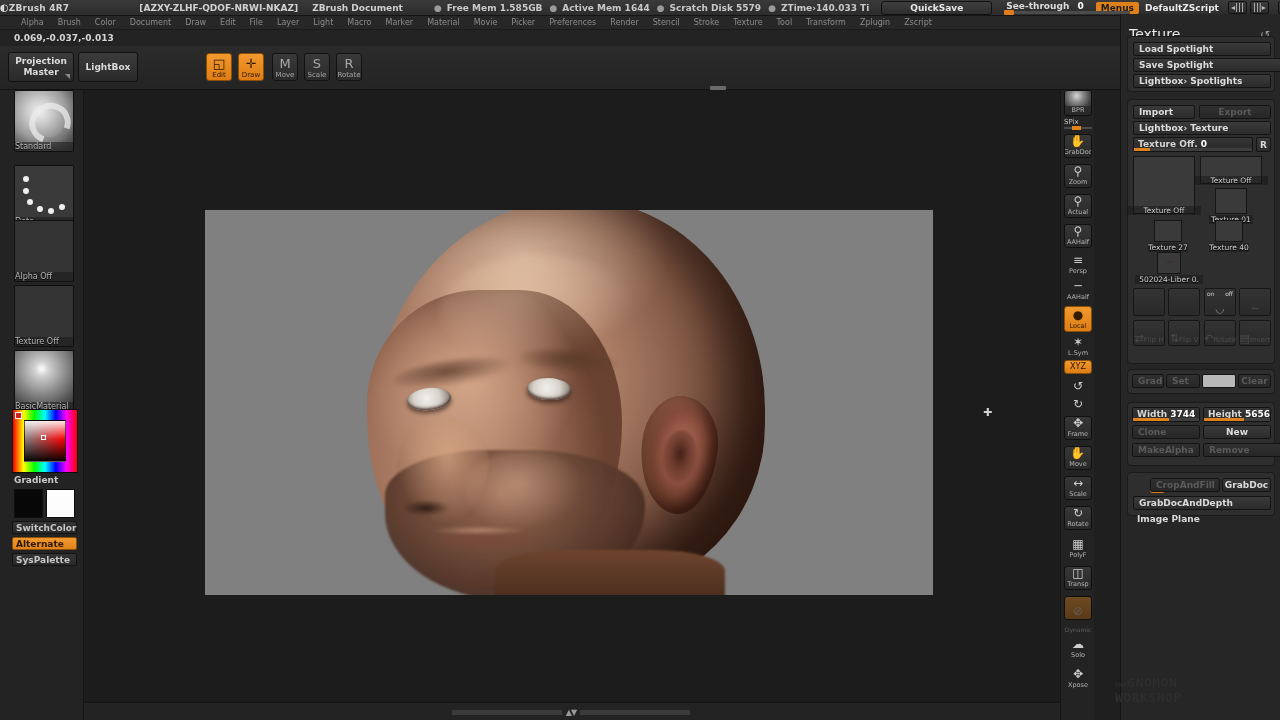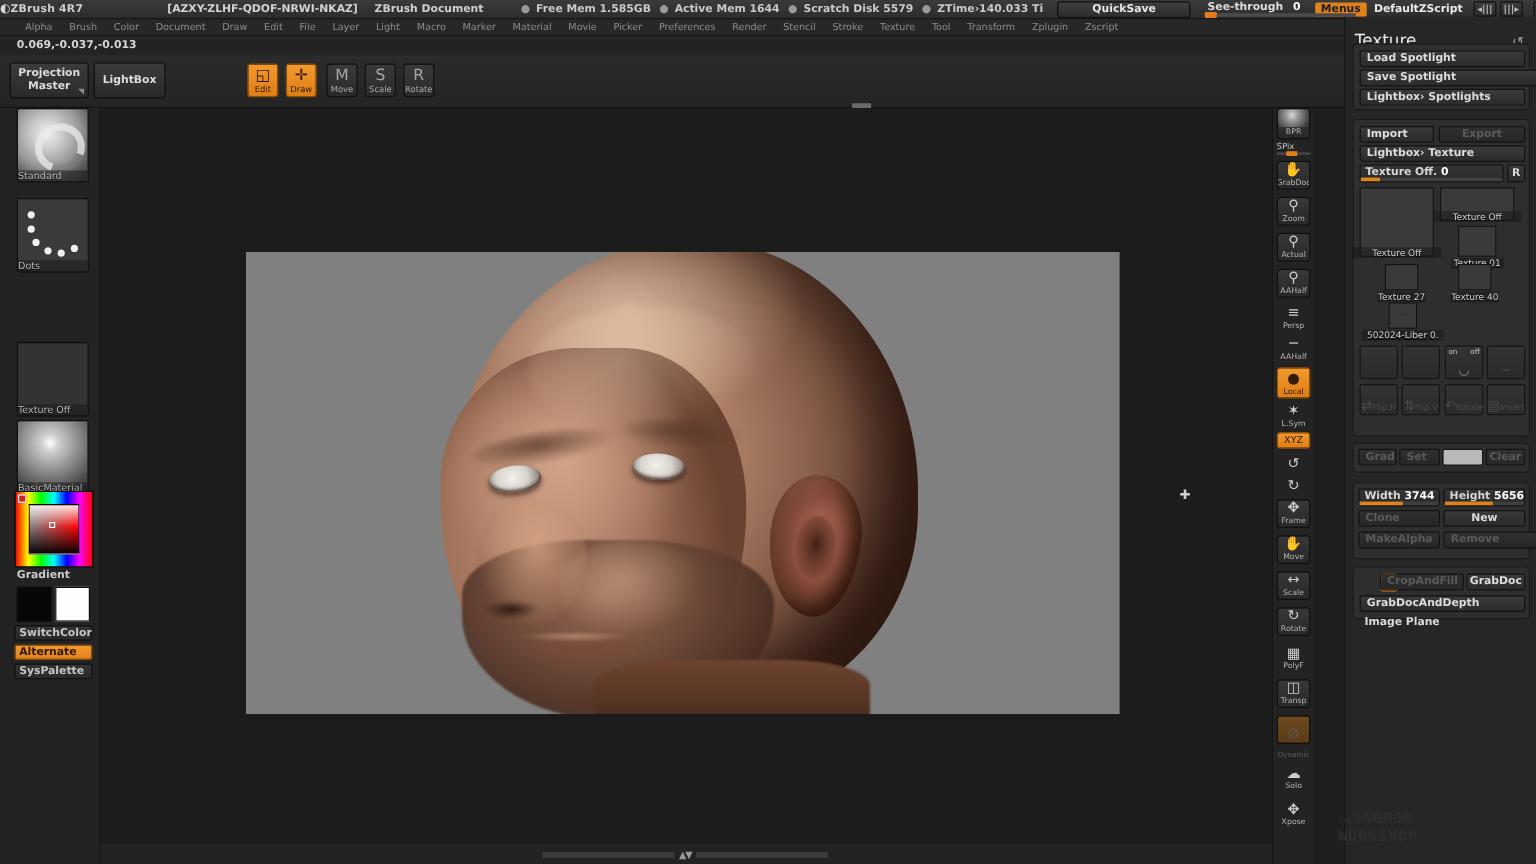--- a/index.html
+++ b/index.html
@@ -688,20 +688,24 @@
         <i style="left:8px;  top:10px"></i>
         <i style="left:8px;  top:22px"></i>
         <i style="left:12px; top:33px"></i>
         <i style="left:22px; top:40px"></i>
         <i style="left:33px; top:42px"></i>
         <i style="left:44px; top:38px"></i>
       </div>
       <div class="cap">Dots</div>
     </div>
 
+    <div class="lp-slot" style="top:130px; height:62px">
+      <div class="empty-thumb"></div>
+      <div class="cap">Alpha Off</div>
+    </div>
 
     <div class="lp-slot" style="top:195px; height:62px">
       <div class="empty-thumb"></div>
       <div class="cap">Texture Off</div>
     </div>
 
     <div class="lp-slot" style="top:260px; height:62px">
       <div class="mat-thumb"></div>
       <div class="cap">BasicMaterial</div>
     </div>

